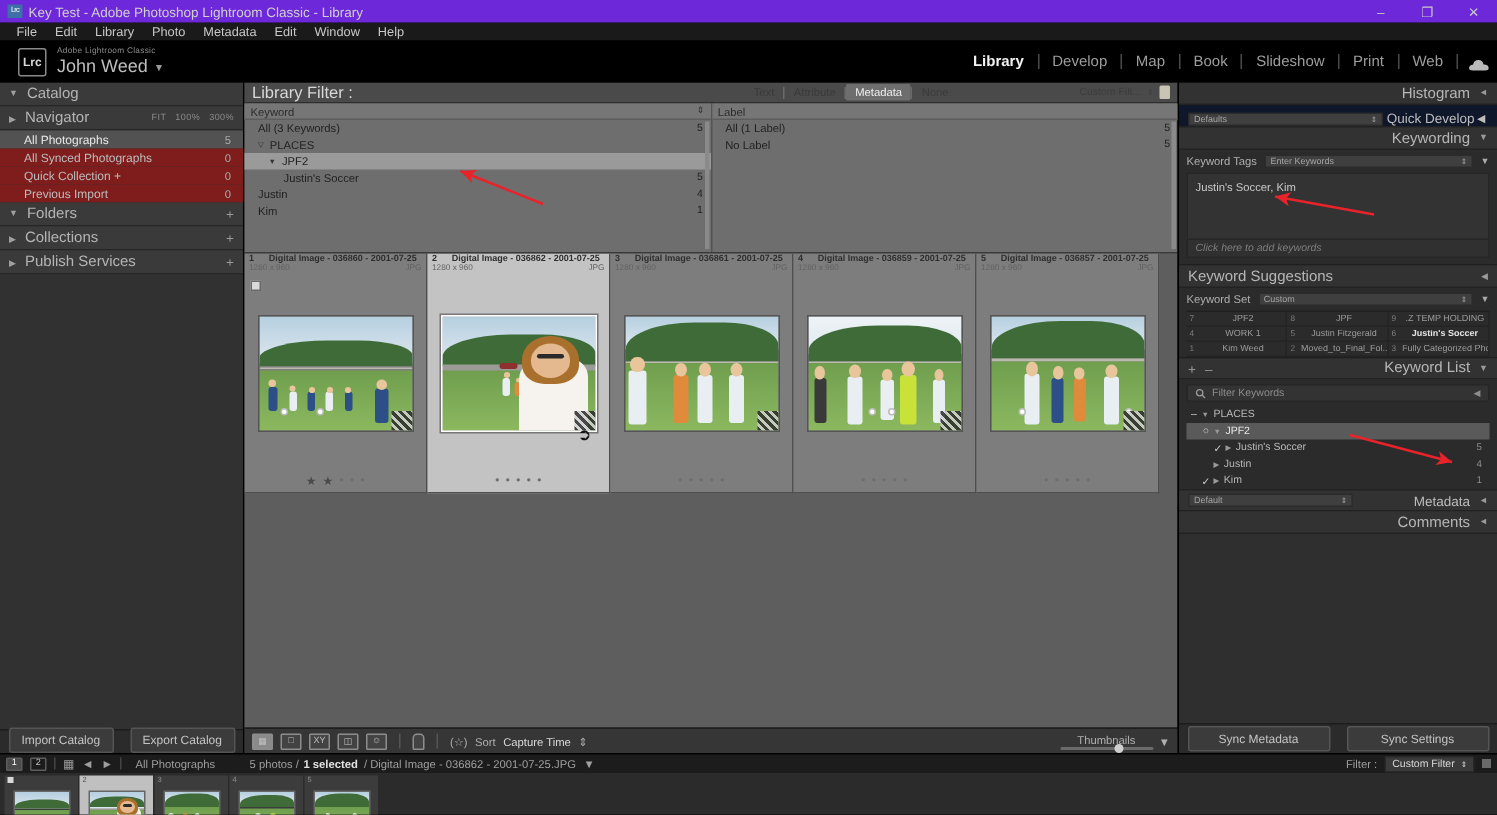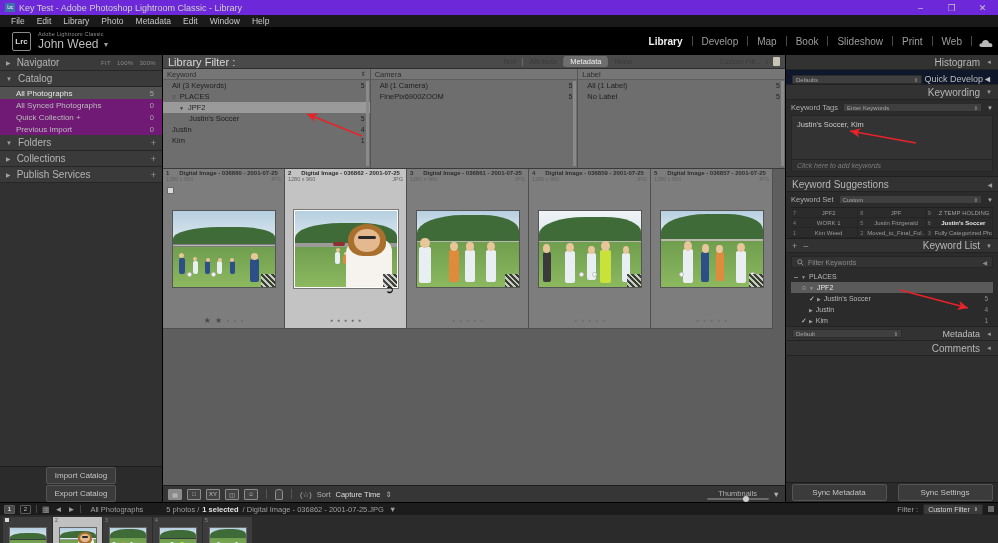--- a/index.html
+++ b/index.html
@@ -36,31 +36,31 @@
 
   
   .leftpanel { width:163px; background:#2f2f2f; border-right:1px solid #000; display:flex; flex-direction:column;}
   .panel-hdr { height:16px; display:flex; align-items:center; background:#3a3a3a; padding:0 6px; border-bottom:1px solid #262626; }
   .panel-hdr .tri { font-size:6px; color:#a0a0a0; margin-right:6px; }
   .panel-hdr .ttl { font-size:10px; color:#b4b4b4; }
   .panel-hdr .right { margin-left:auto; display:flex; align-items:center; gap:6px; }
   .nav-zoom { font-size:6px; color:#8a8a8a; letter-spacing:.3px; }
   .plus { font-size:9px; color:#9a9a9a; }
   .navpanel { background:#313131;}
-  .catalog-row { height:12px; display:flex; align-items:center; padding:0 8px 0 16px; font-size:8px; color:#bcbcbc; background:#701a75;}
+  .catalog-row { height:12px; display:flex; align-items:center; padding:0 8px 0 16px; font-size:8px; color:#bcbcbc; background:#7f1d1d;}
   .catalog-row.sel { background:#525252; color:#e8e8e8; }
   .catalog-row .cnt { margin-left:auto; font-size:7.5px; color:#a8a8a8; }
   .filter-box { margin:4px 6px; height:13px; background:#2a2a2a; border:1px solid #1f1f1f; border-radius:2px;
                 display:flex; align-items:center; padding:0 5px; font-size:7.5px; color:#8e8e8e; }
   .folder-row { margin:2px 6px 3px; height:13px; background:#3b3b3b; border:1px solid #2a2a2a; border-radius:2px;
                 display:flex; align-items:center; padding:0 4px; font-size:7.5px; color:#c2c2c2; }
   .dot-green { width:4px; height:8px; background:#5bbd4c; border-radius:1px; margin-right:4px; }
   .folder-row .sz { margin-left:auto; font-size:6px; color:#8f8f8f; margin-right:4px;}
   .spacer-panel { flex:1; background:#313131; }
-  .left-foot { height:36px; background:#2b2b2b; display:flex; align-items:center; justify-content:space-around; border-top:1px solid #1d1d1d;flex-direction:column;}
+  .left-foot { height:16px; background:#2b2b2b; display:flex; align-items:flex-end; justify-content:space-around; border-top:1px solid #1d1d1d;}
   .btn-dark { background:#3b3b3b; border:1px solid #555; border-radius:2px; font-size:8px; color:#c4c4c4;
               padding:3px 0; width:70px; text-align:center; }
 
   
   .center { flex:1; display:flex; flex-direction:column; background:#262626; }
   .filterbar { height:14px; background:#4a4a4a; display:flex; align-items:center; padding:0 5px; border-bottom:1px solid #2e2e2e;}
   .filterbar .lbl { font-size:11px; color:#d8d8d8; }
   .filter-tabs { margin-left:auto; display:flex; align-items:center; gap:0; margin-right:auto; padding-left:180px;}
   .ftab { font-size:7.5px; color:#3a3a3a; padding:1px 6px; }
   .ftab.on { background:#6e6e6e; color:#f0f0f0; border-radius:1px; }
@@ -238,32 +238,32 @@
   </div>
   <svg class="cloud-icon" width="14" height="9" viewBox="0 0 14 9">
     <path d="M3 8 Q0 8 0.4 5.8 Q1 3.8 3 4.2 Q3.6 1 6.6 1 Q9.6 1 10 4 Q13 3.8 13.4 6 Q13.8 8 11 8 Z" fill="#b9b9b9"></path>
   </svg>
 </div>
 
 <div class="main">
 
   <div class="leftpanel">
     <div class="panel-hdr">
+      <span class="tri">▼</span>
+      <span class="ttl">Catalog</span>
+    </div>
+
+    <div class="panel-hdr">
       <span class="tri">▶</span>
       <span class="ttl">Navigator</span>
       <span class="right">
         <span class="nav-zoom">FIT</span>
         <span class="nav-zoom">100%</span>
         <span class="nav-zoom">300%</span>
       </span>
-    </div>
-
-    <div class="panel-hdr">
-      <span class="tri">▼</span>
-      <span class="ttl">Catalog</span>
     </div>
     <div class="navpanel">
       <div class="catalog-row sel">
         <span>All Photographs</span>
         <span class="cnt">5</span>
       </div>
       <div class="catalog-row">
         <span>All Synced Photographs</span>
         <span class="cnt">0</span>
       </div>
@@ -349,32 +349,20 @@
             <span>Justin</span>
             <span class="cnt">4</span>
           </div>
         <div class="frow">
             <span>Kim</span>
             <span class="cnt">1</span>
           </div>
         <div class="fcol-scroll"></div>
       </div>
 
-      <div class="fcol">
-        <div class="fcol-hdr"><span>Camera</span></div>
-        <div class="frow">
-            <span>All (1 Camera)</span>
-            <span class="cnt">5</span>
-          </div>
-        <div class="frow">
-            <span>FinePix6900ZOOM</span>
-            <span class="cnt">5</span>
-          </div>
-        <div class="fcol-scroll"></div>
-      </div>
 
 
       <div class="fcol">
         <div class="fcol-hdr"><span>Label</span></div>
         <div class="frow">
             <span>All (1 Label)</span>
             <span class="cnt">5</span>
           </div>
         <div class="frow">
             <span>No Label</span>

